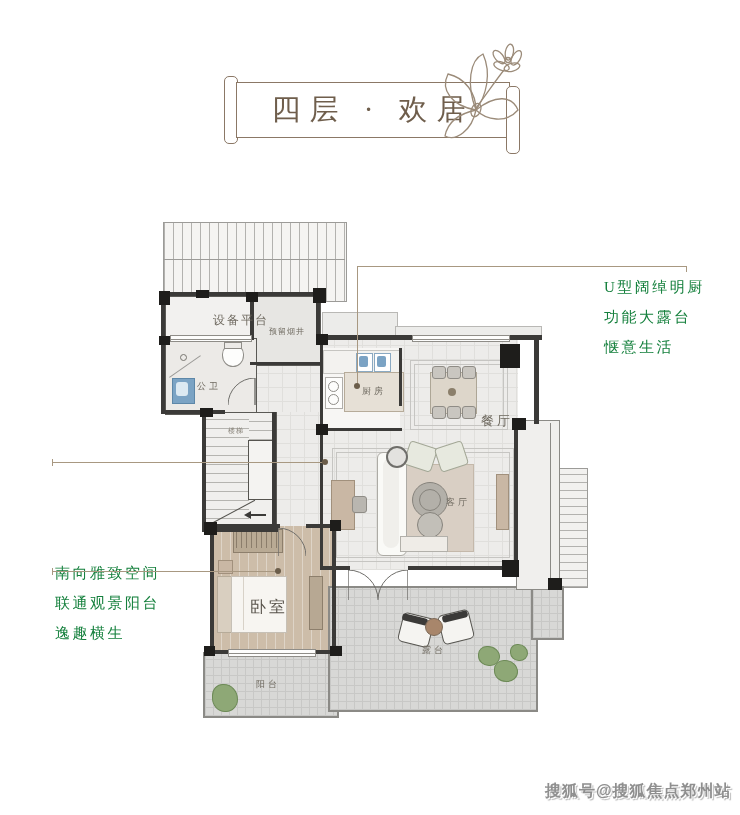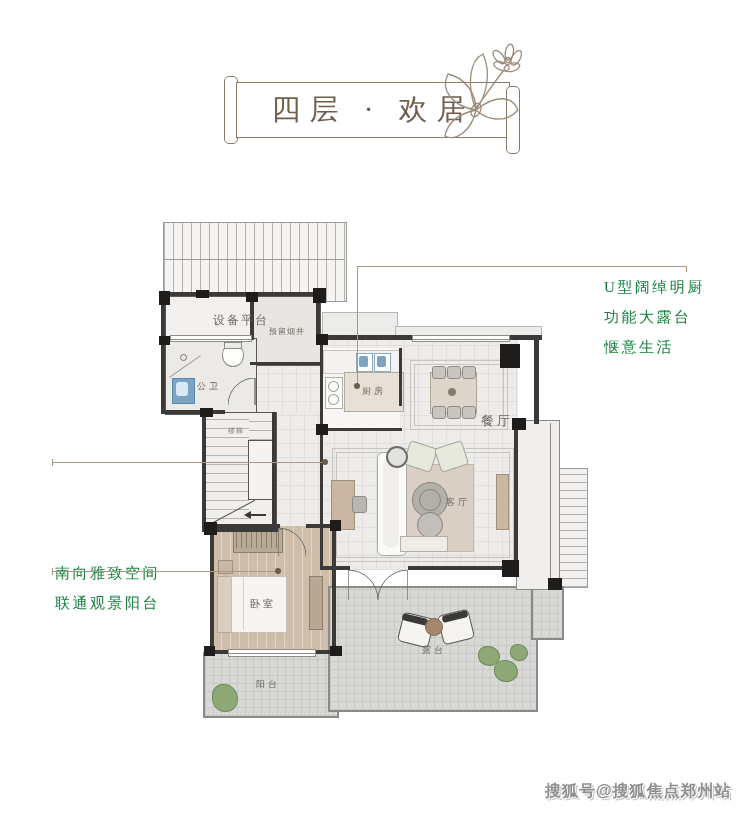--- a/index.html
+++ b/index.html
@@ -96,20 +96,21 @@
   </div>
 
   <div class="anno" style="left:604px;top:272px;">
     <div>U型阔绰明厨</div>
     <div>功能大露台</div>
     <div>惬意生活</div>
   </div>
   <div class="anno" style="left:55px;top:558px;">
     <div>南向雅致空间</div>
     <div>联通观景阳台</div>
+    <div>逸趣横生</div>
   </div>
 
   <div class="hatch-v" style="left:163px;top:222px;width:182px;height:78px;"></div>
   <div class="abs" style="left:163px;top:259px;width:182px;height:1px;background:#9c9b98;"></div>
   <div class="hatch-h" style="left:558px;top:468px;width:28px;height:118px;"></div>
 
   <div class="roofband" style="left:322px;top:312px;width:74px;height:26px;"></div>
   <div class="roofband" style="left:395px;top:326px;width:145px;height:12px;"></div>
 
   <div class="tile" style="left:320px;top:340px;width:198px;height:230px;"></div>
@@ -265,19 +266,19 @@
   <div class="col" style="left:204px;top:646px;width:11px;height:10px;"></div>
   <div class="col" style="left:548px;top:578px;width:14px;height:12px;"></div>
 
   <div class="label" style="left:193px;top:312px;font-size:12px;letter-spacing:2px;margin-left:20px;">设备平台</div>
   <div class="label" style="left:269px;top:326px;font-size:8px;letter-spacing:1px;">预留烟井</div>
   <div class="label" style="left:197px;top:380px;font-size:9px;">公卫</div>
   <div class="label" style="left:228px;top:426px;font-size:7px;letter-spacing:1px;color:#8a857b;">楼梯</div>
   <div class="label" style="left:362px;top:385px;font-size:9px;">厨房</div>
   <div class="label" style="left:481px;top:372px;font-size:13px;margin-top:40px;">餐厅</div>
   <div class="label" style="left:446px;top:496px;font-size:9px;">客厅</div>
-  <div class="label" style="left:250px;top:597px;font-size:10px;color:#57524a;">卧室</div>
+  <div class="label" style="left:250px;top:597px;font-size:16px;color:#57524a;">卧室</div>
   <div class="label" style="left:256px;top:678px;font-size:9px;">阳台</div>
   <div class="label" style="left:422px;top:644px;font-size:9px;">露台</div>
 
   <div class="watermark" style="left:545px;top:781px;">搜狐号@搜狐焦点郑州站</div>
 
 </div>
 
 </body></html>

